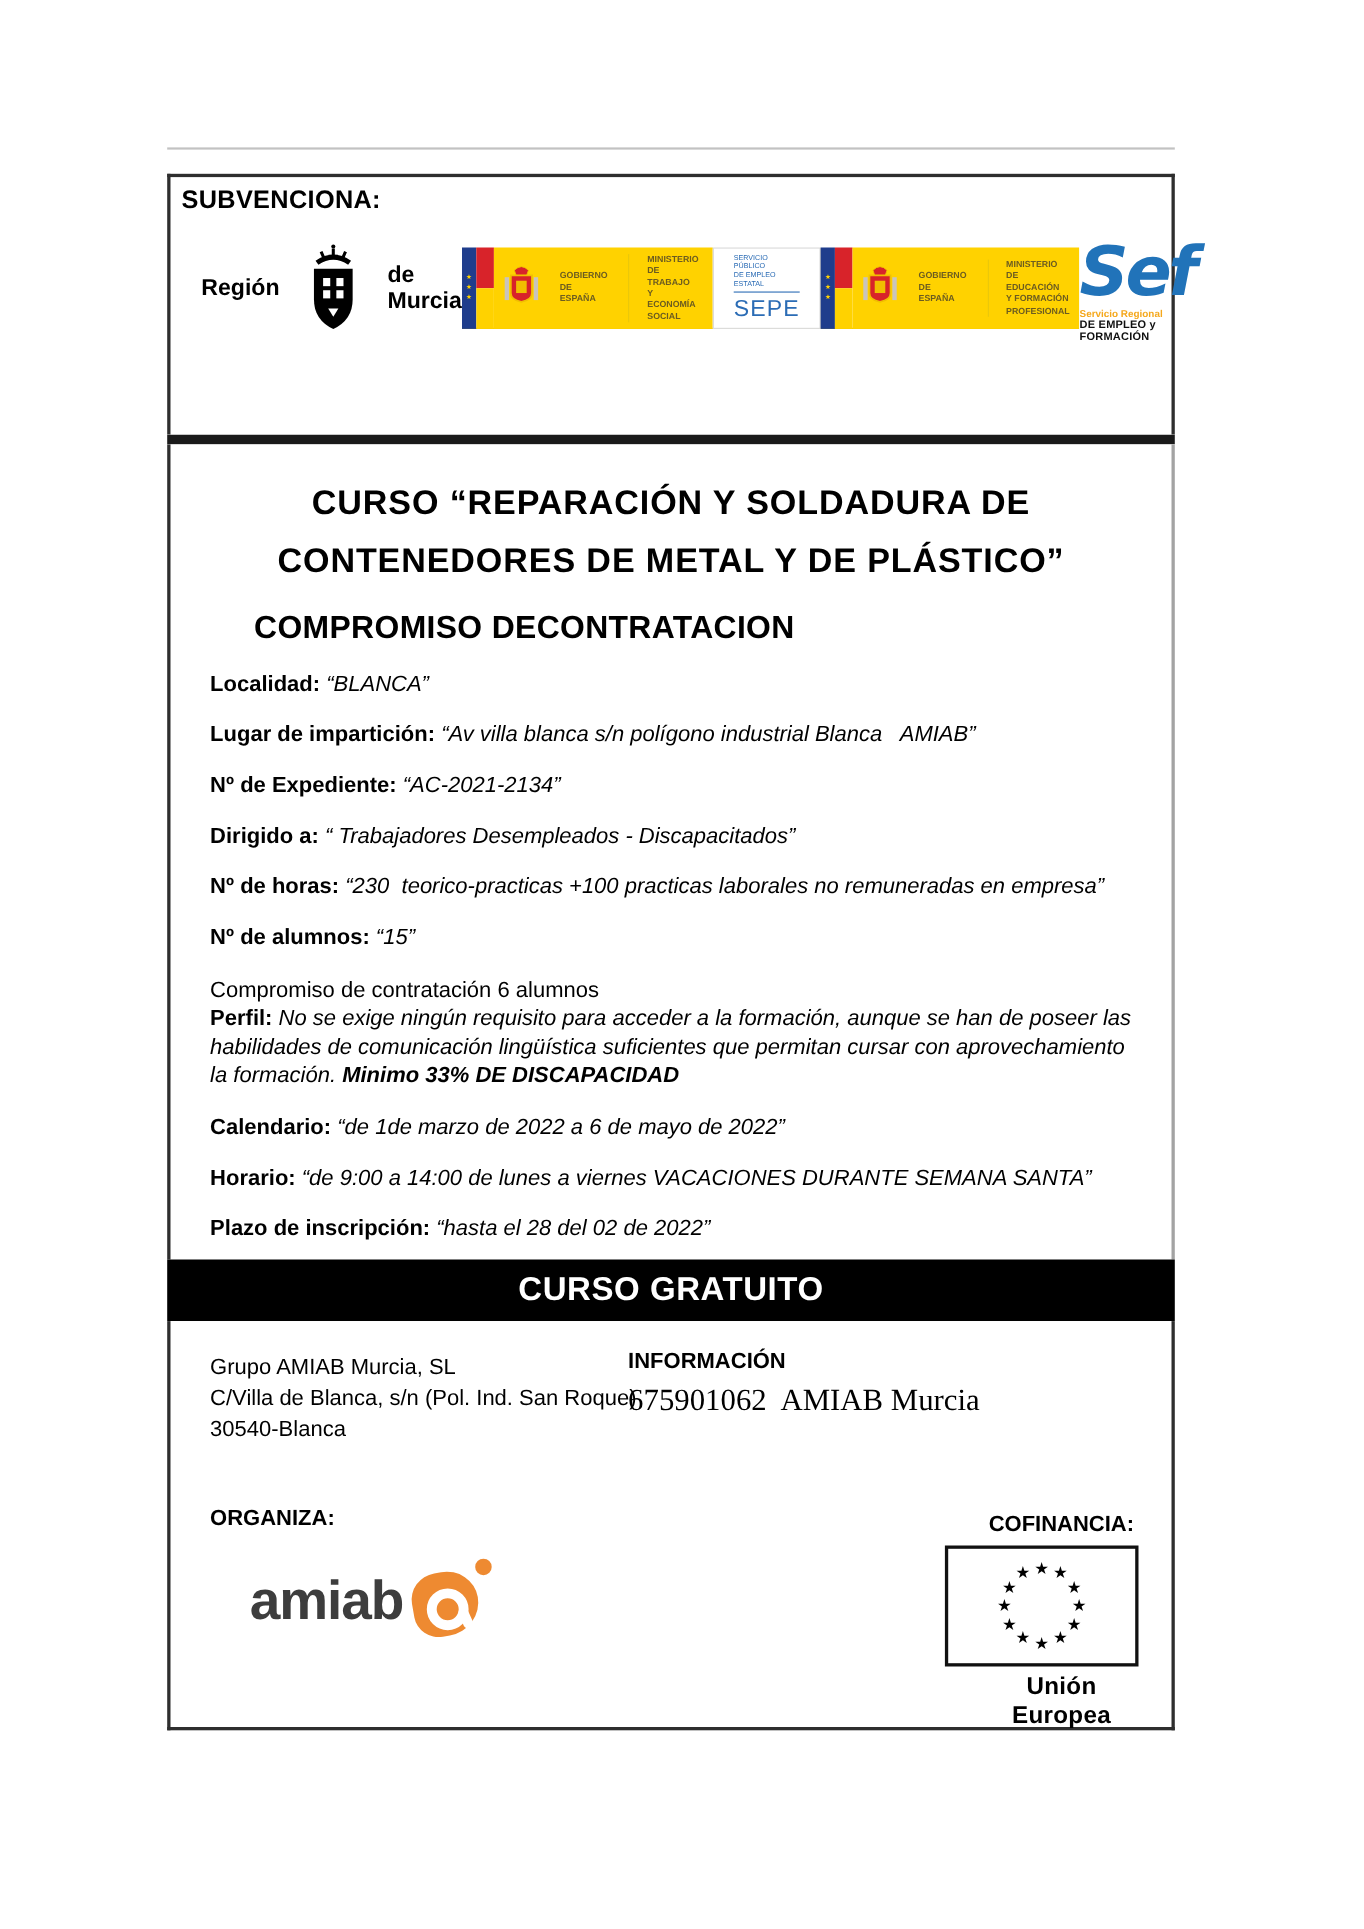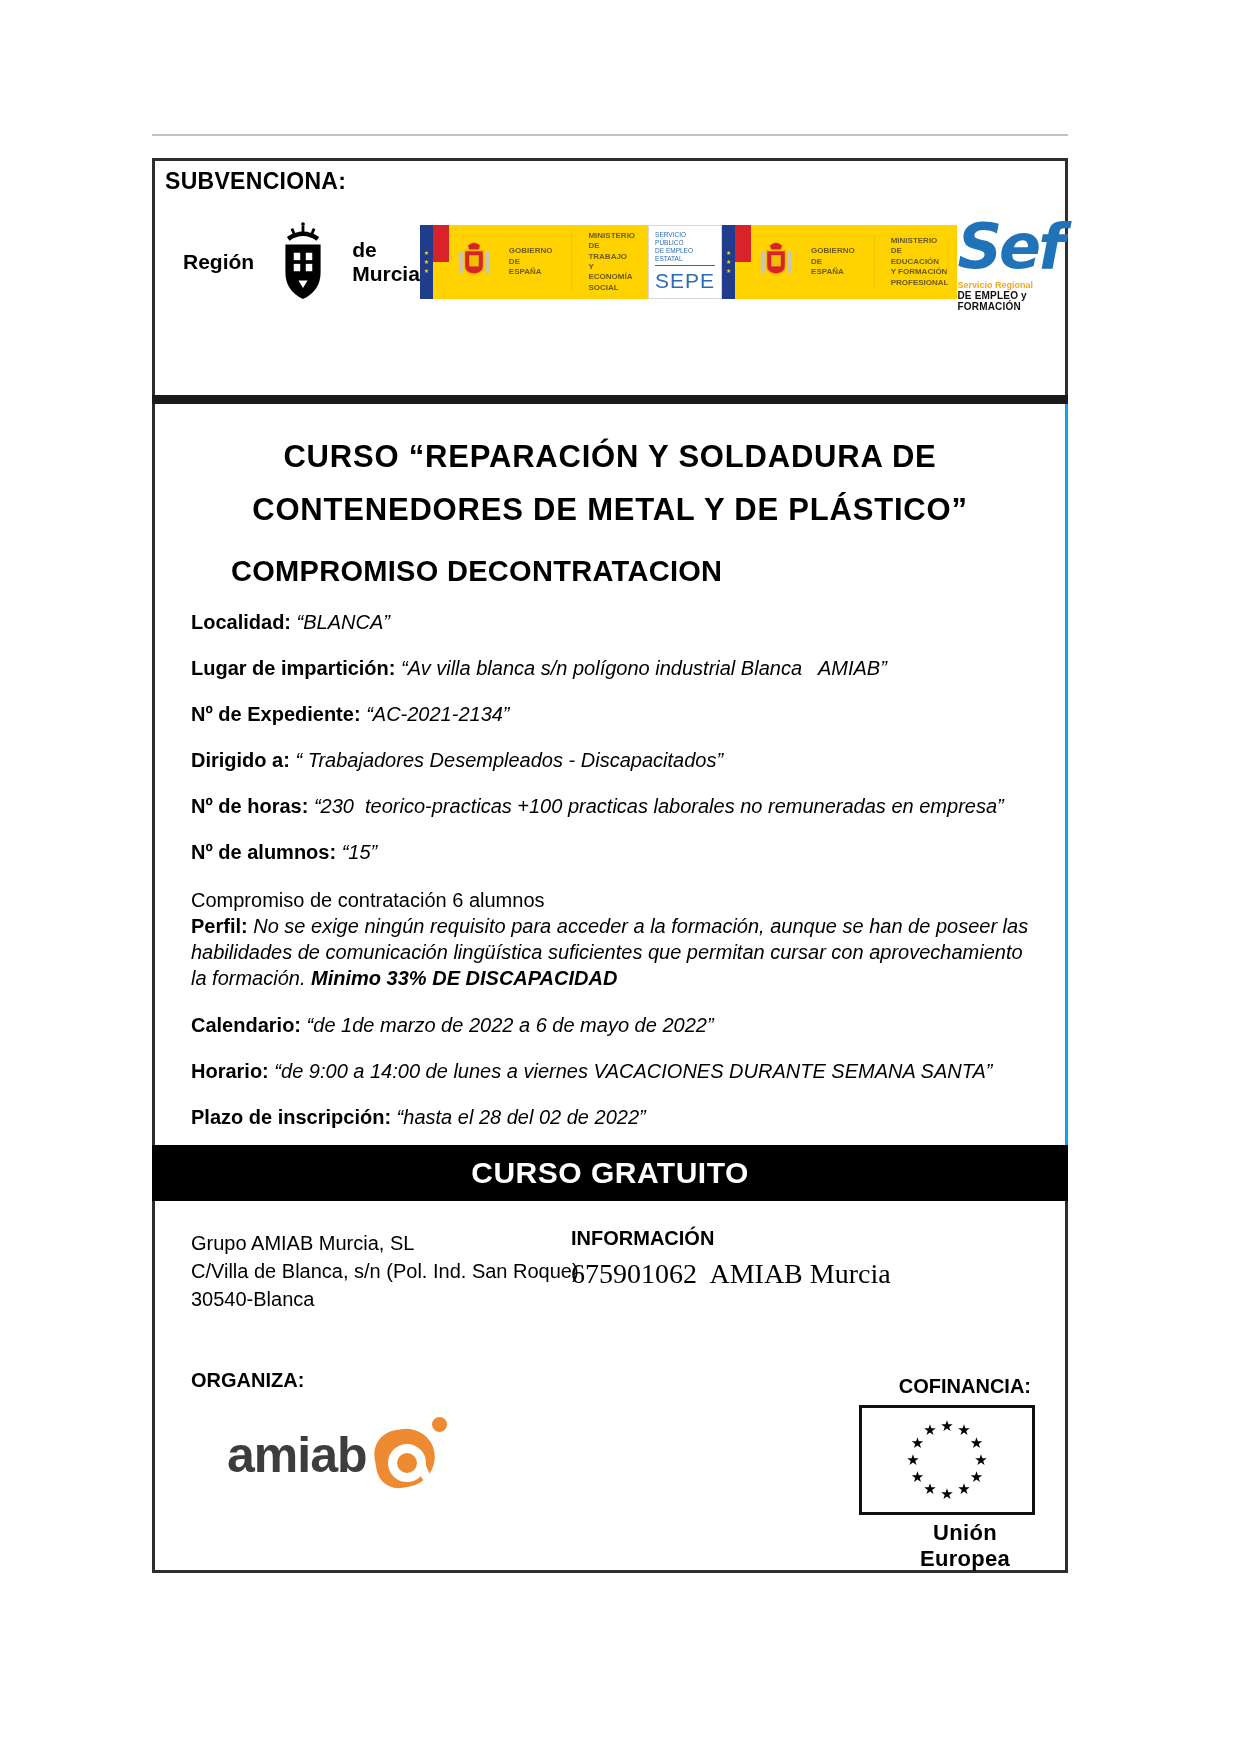--- a/index.html
+++ b/index.html
@@ -18,33 +18,33 @@
   .gov-logo{display:flex;height:74px;box-shadow:0 0 0 1px #e6c300 inset;}
   .flag-strip{display:flex;height:100%;}
   .strip-blue{width:13px;background:#1f3d8c;display:flex;flex-direction:column;align-items:center;justify-content:center;gap:3px;}
   .strip-blue span{color:#ffd200;font-size:6px;line-height:6px;}
   .strip-redyellow{width:16px;display:flex;flex-direction:column;}
   .strip-red{flex:1;background:#d8232a;}
   .strip-yellow{flex:1;background:#ffd200;}
   .gov-yellow{background:#ffd200;display:flex;align-items:center;padding:0 9px;gap:19px;}
   .gov-text{font-size:8px;font-weight:bold;color:#6c5c20;line-height:1.3;white-space:pre-line;}
   .gov-min{font-size:8px;font-weight:bold;color:#6c5c20;line-height:1.3;border-left:1px solid #e9c70a;padding-left:16px;white-space:pre-line;}
-  .sepe-box{background:#ffffff;width:64px;display:flex;flex-direction:column;justify-content:center;padding:4px 6px;border:1px solid #d9d9d9;}
+  .sepe-box{background:#ffffff;width:64px;display:flex;flex-direction:column;justify-content:center;padding:4px 18px;border:1px solid #d9d9d9;}
   .sepe-small{font-size:6.5px;color:#2b6cb5;line-height:1.25;border-bottom:1px solid #2b6cb5;padding-bottom:2px;white-space:pre-line;}
   .sepe-big{font-size:21px;color:#2b6cb5;letter-spacing:1px;margin-top:3px;}
 
   .sef-logo{text-align:left;padding-top:6px;}
   .sef-word{font-size:62px;line-height:58px;font-weight:bold;font-style:italic;color:#2173b9;letter-spacing:-3px;font-family:"DejaVu Sans",sans-serif;}
   .sef-sub1{color:#f5a81c;font-size:9px;font-weight:bold;margin-top:4px;}
   .sef-sub2{color:#101010;font-size:10px;font-weight:bold;letter-spacing:0.2px;}
 
   .thick-bar{height:9px;background:#1a1a1a;}
 
   
-  .box-main{box-sizing:border-box;border-left:3px solid #2e2e2e;border-right:3px solid #0ea5e9;padding:26px 36px 16px;background:#fff;}
+  .box-main{box-sizing:border-box;border-left:3px solid #2e2e2e;border-right:3px solid #a3a3a3;padding:26px 36px 16px;background:#fff;}
   .course-title{text-align:center;font-weight:bold;font-size:31px;line-height:1.72;letter-spacing:0.8px;}
   .course-subtitle{font-size:29px;font-weight:bold;margin:18px 0 0 40px;letter-spacing:0.3px;}
   .detail-row{margin-top:23px;font-size:20px;white-space:pre-wrap;}
   .detail-label{font-weight:bold;}
   .detail-value{font-style:italic;}
   .compromiso{margin-top:23px;font-size:20px;line-height:26px;}
   .perfil-text{font-style:italic;}
   .perfil-bold{font-style:italic;font-weight:bold;}
 
   

